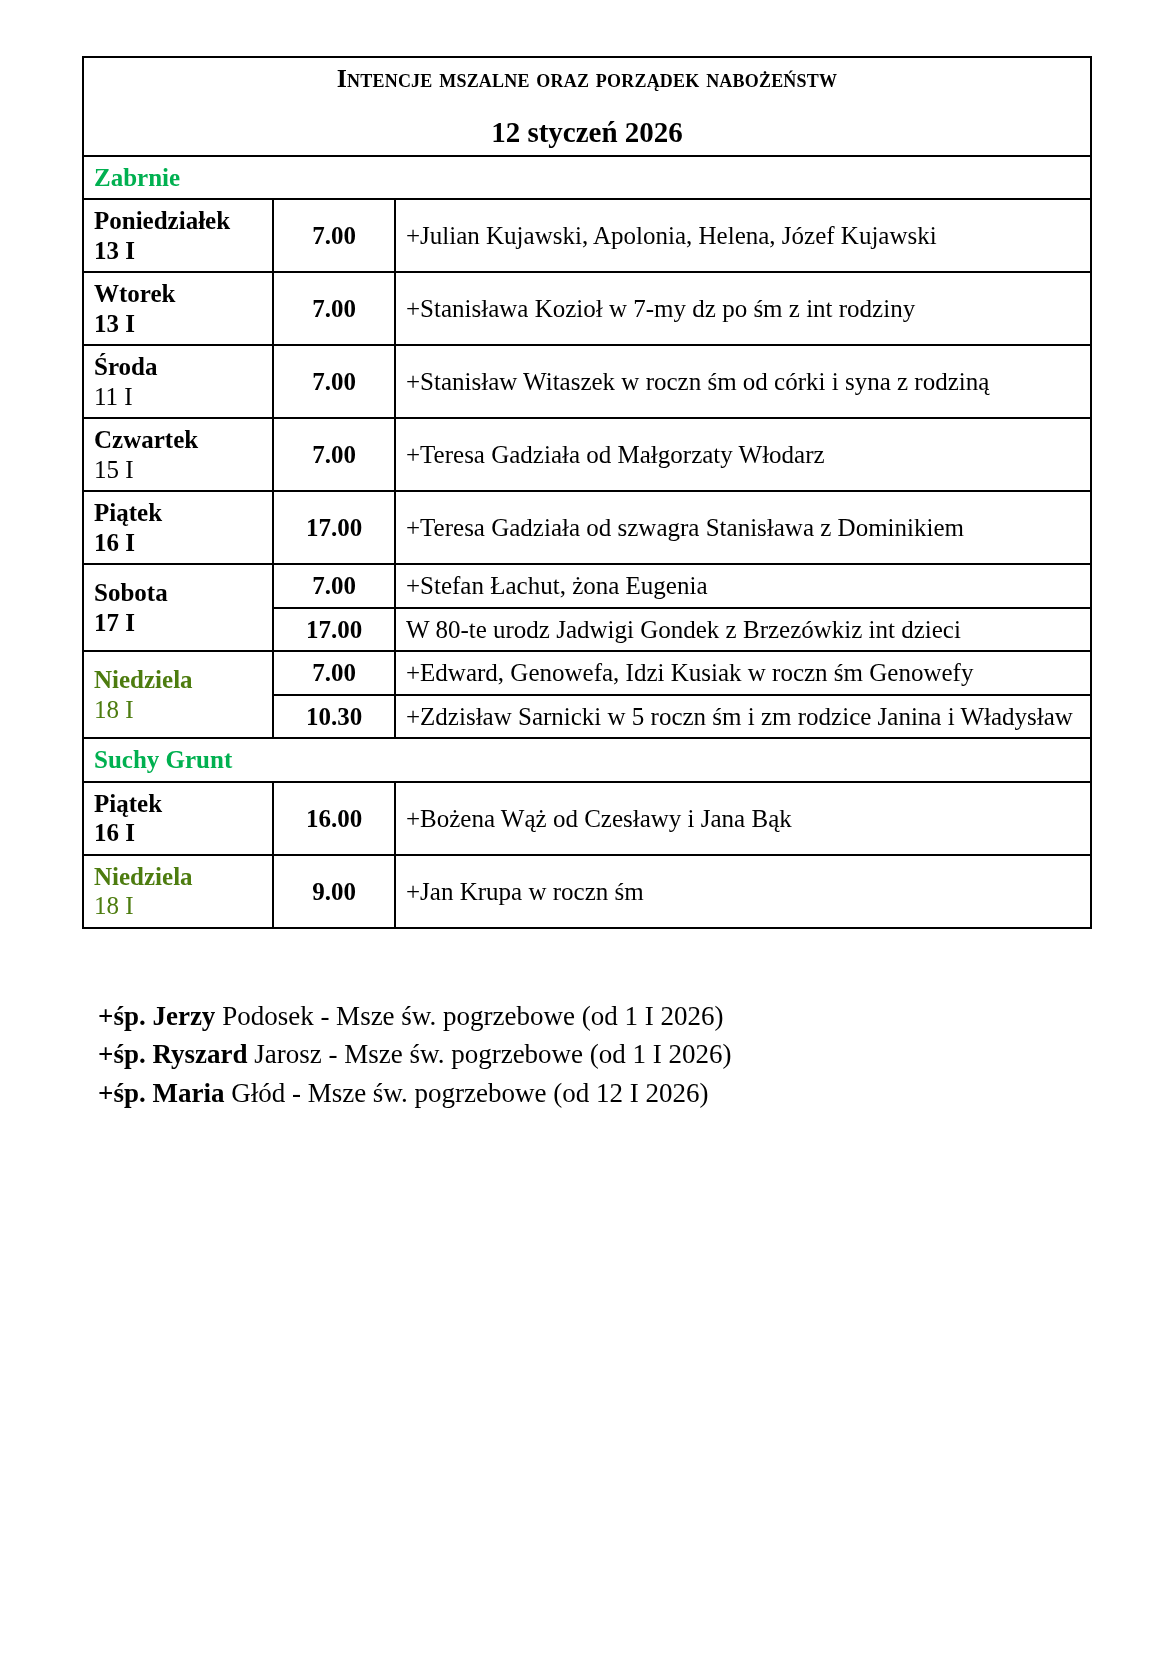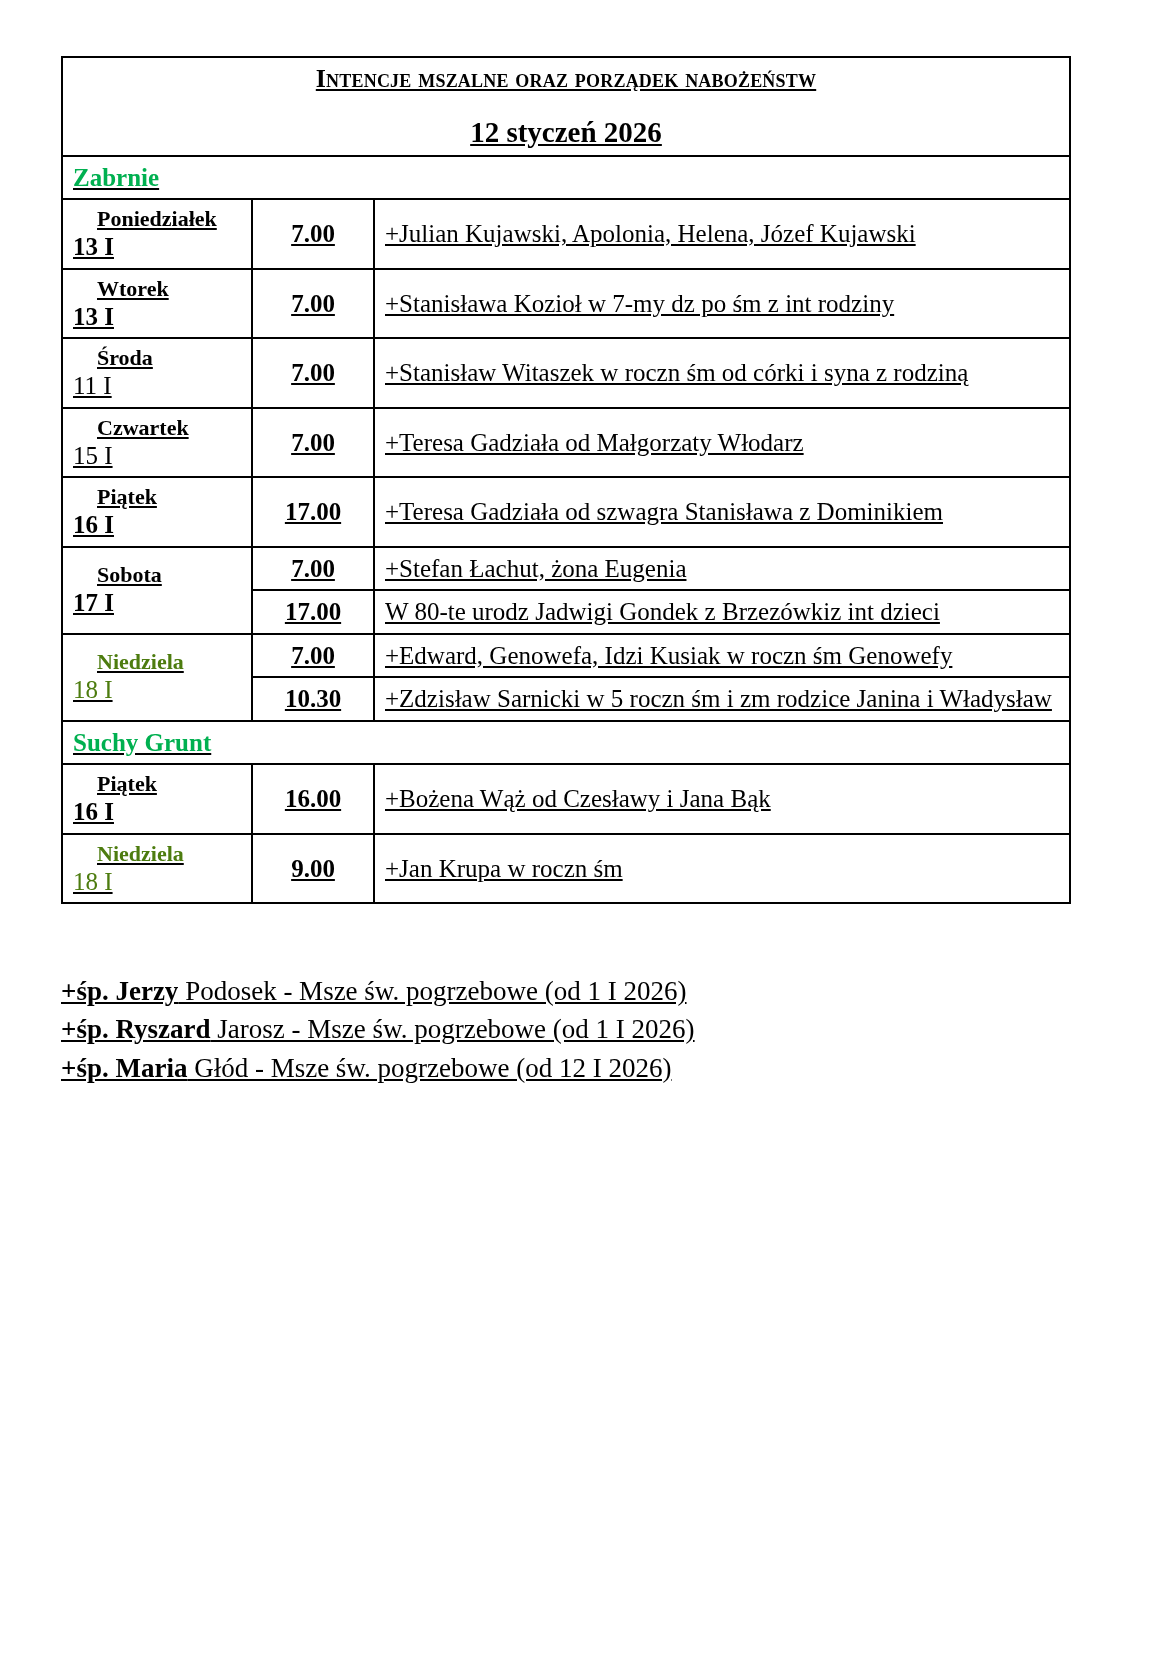--- a/index.html
+++ b/index.html
@@ -9,24 +9,23 @@
   }
   body {
     width: 1165px;
     height: 1654px;
     font-family: "Liberation Serif", serif;
     color: #000000;
     position: relative;
   }
   .page {
     position: absolute;
-    left: 61px;
+    left: 82px;
     top: 56px;
     width: 1010px;
-    text-decoration: underline;
   }
   table.schedule {
     border-collapse: collapse;
     width: 1010px;
     table-layout: fixed;
   }
   table.schedule td {
     border: 2px solid #000000;
     padding: 6px 10px;
     vertical-align: middle;
@@ -55,44 +54,43 @@
   }
   .section-head {
     font-weight: bold;
     font-size: 30px;
     color: #00b050;
     padding-top: 6px;
     padding-bottom: 7px;
   }
   .day-name {
     font-weight: bold;
-    font-size: 22px;
+    font-size: 25px;
     display: block;
-    margin-left: 24px;
   }
   .day-date {
     display: block;
     font-size: 25px;
   }
   .day-date.bold { font-weight: bold; }
   .sunday .day-name, .sunday .day-date { color: #4d7c0f; }
   .time {
     font-weight: bold;
     text-align: center;
     font-size: 25px;
   }
   .intention { font-size: 25px; }
 
   .notes {
     margin-top: 68px;
     font-size: 27px;
     line-height: 1.42;
   }
   .notes div { white-space: nowrap; }
-  .notes b { font-weight: bold; }
+  .notes b { font-weight: bold; margin-left: 16px; }
 </style>
 </head>
 <body>
 
 <div class="page">
 
   <table class="schedule">
     <colgroup>
       <col class="col-day">
       <col class="col-time">

